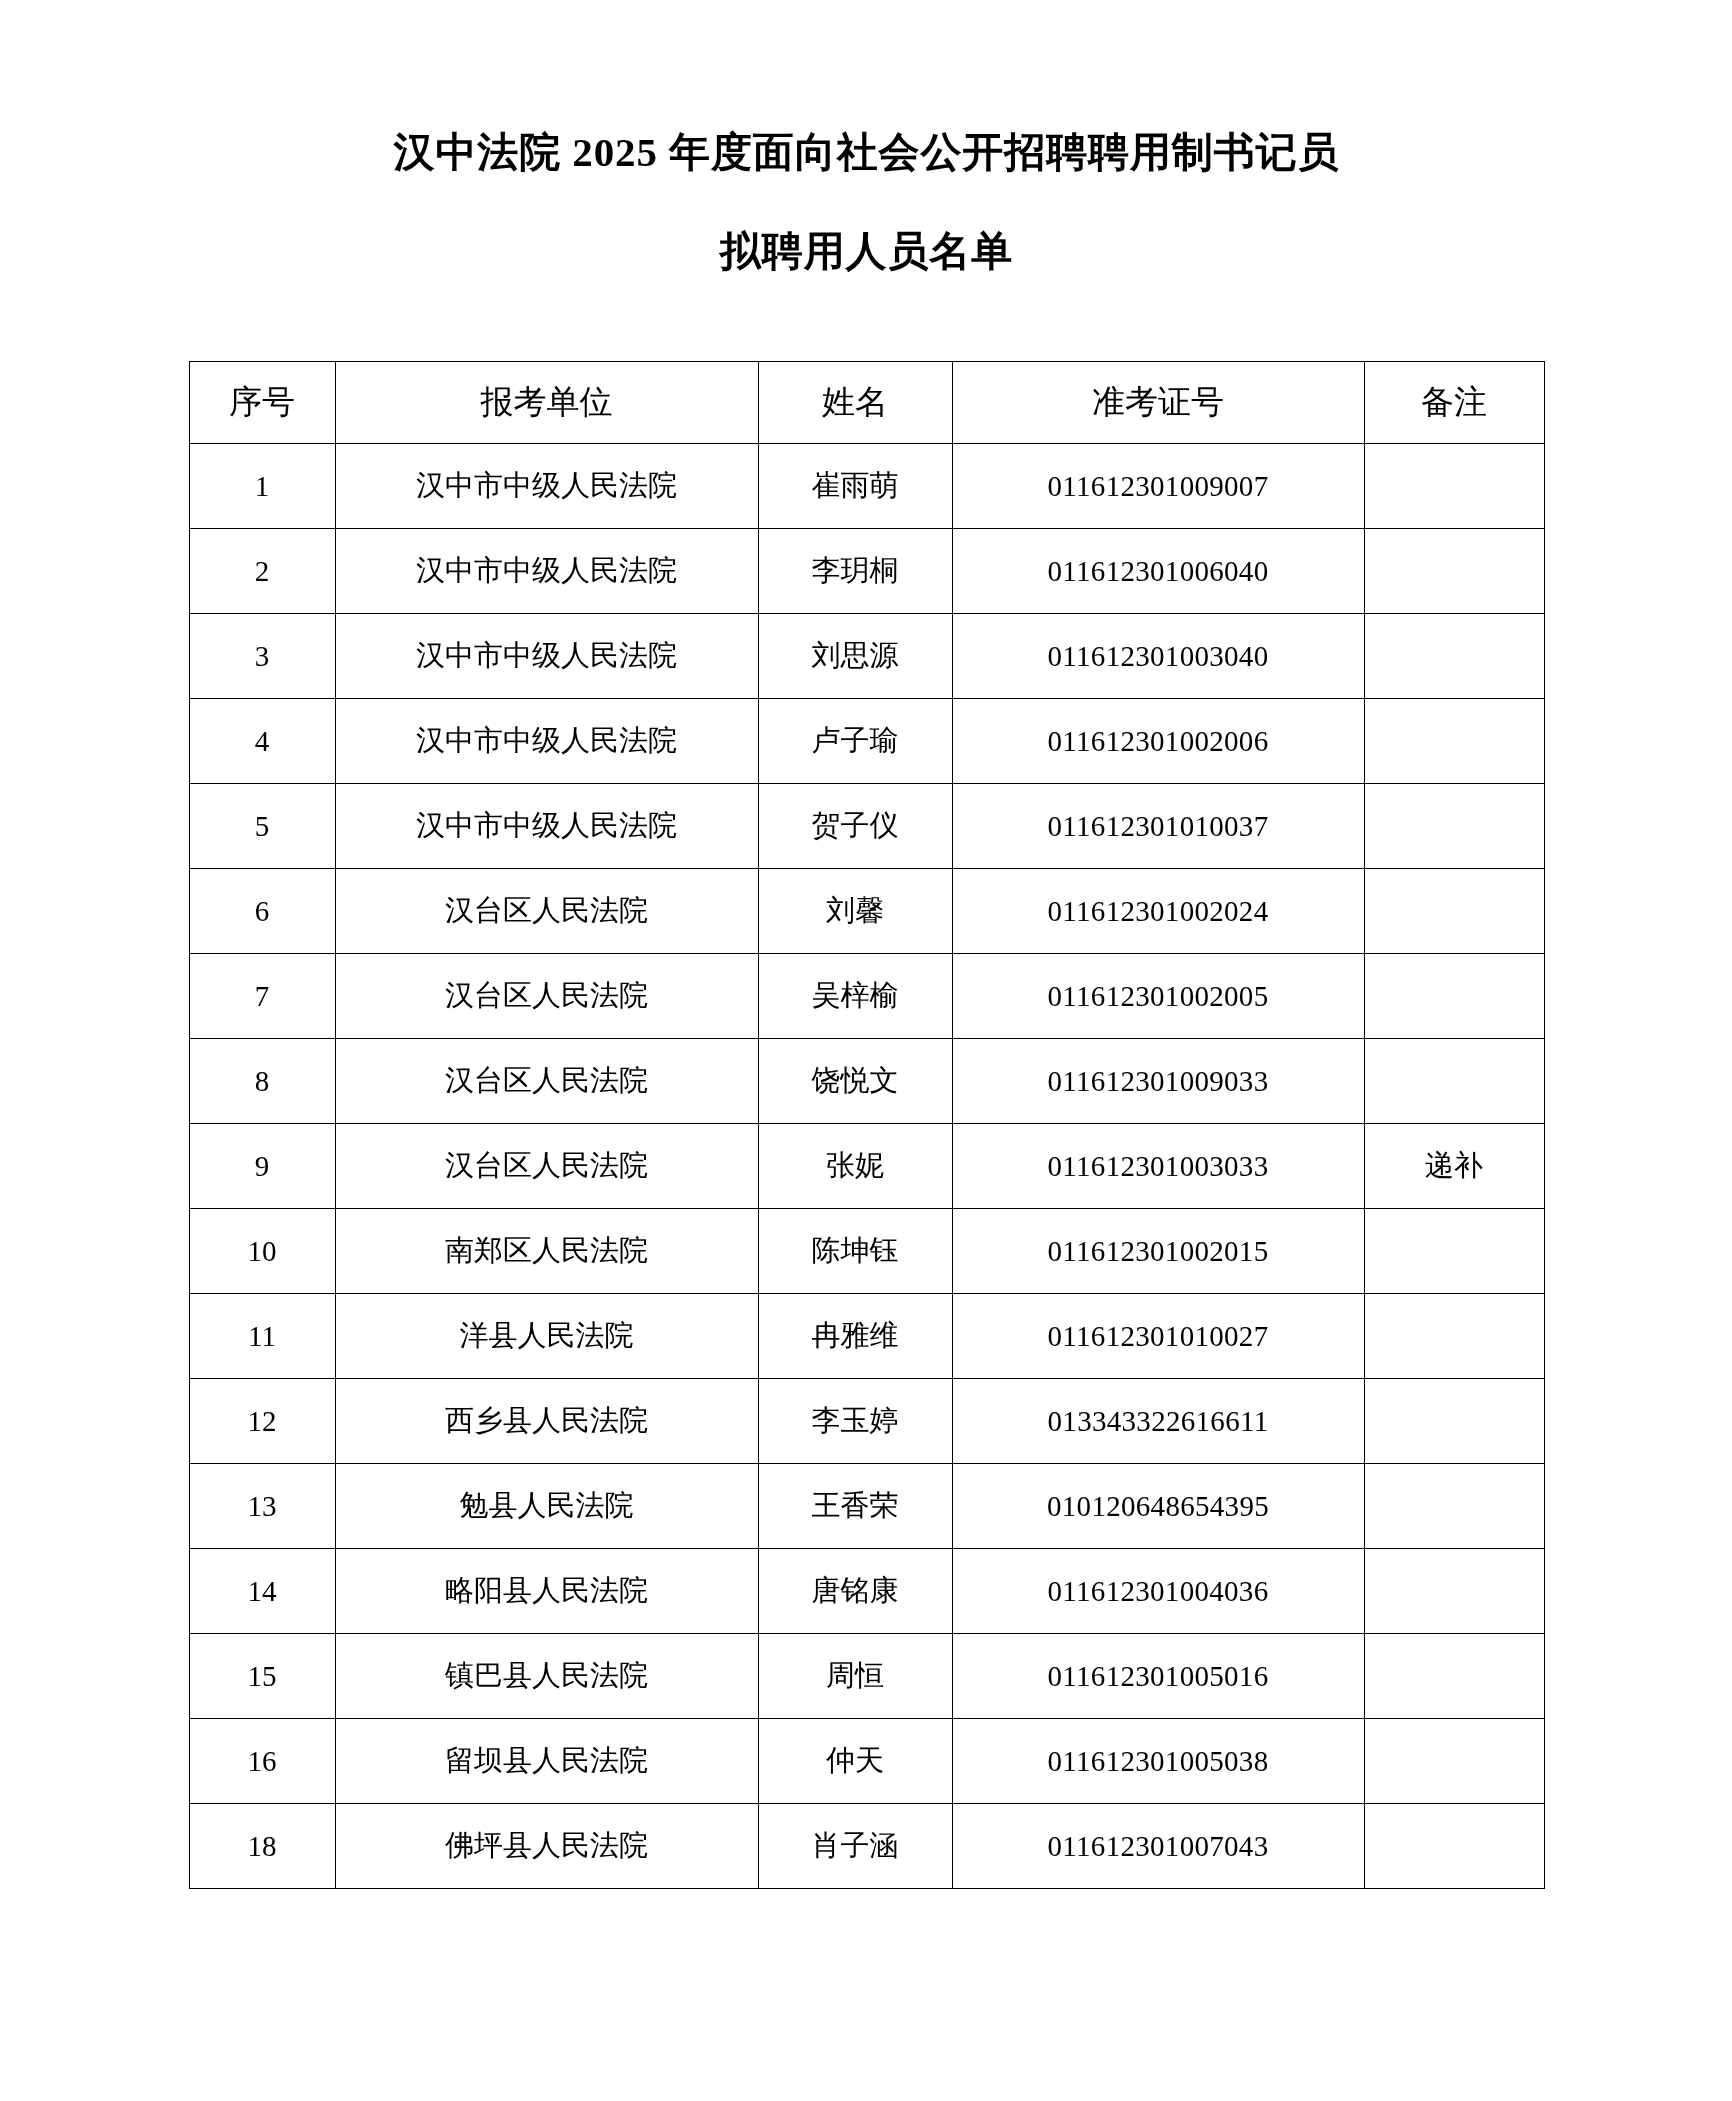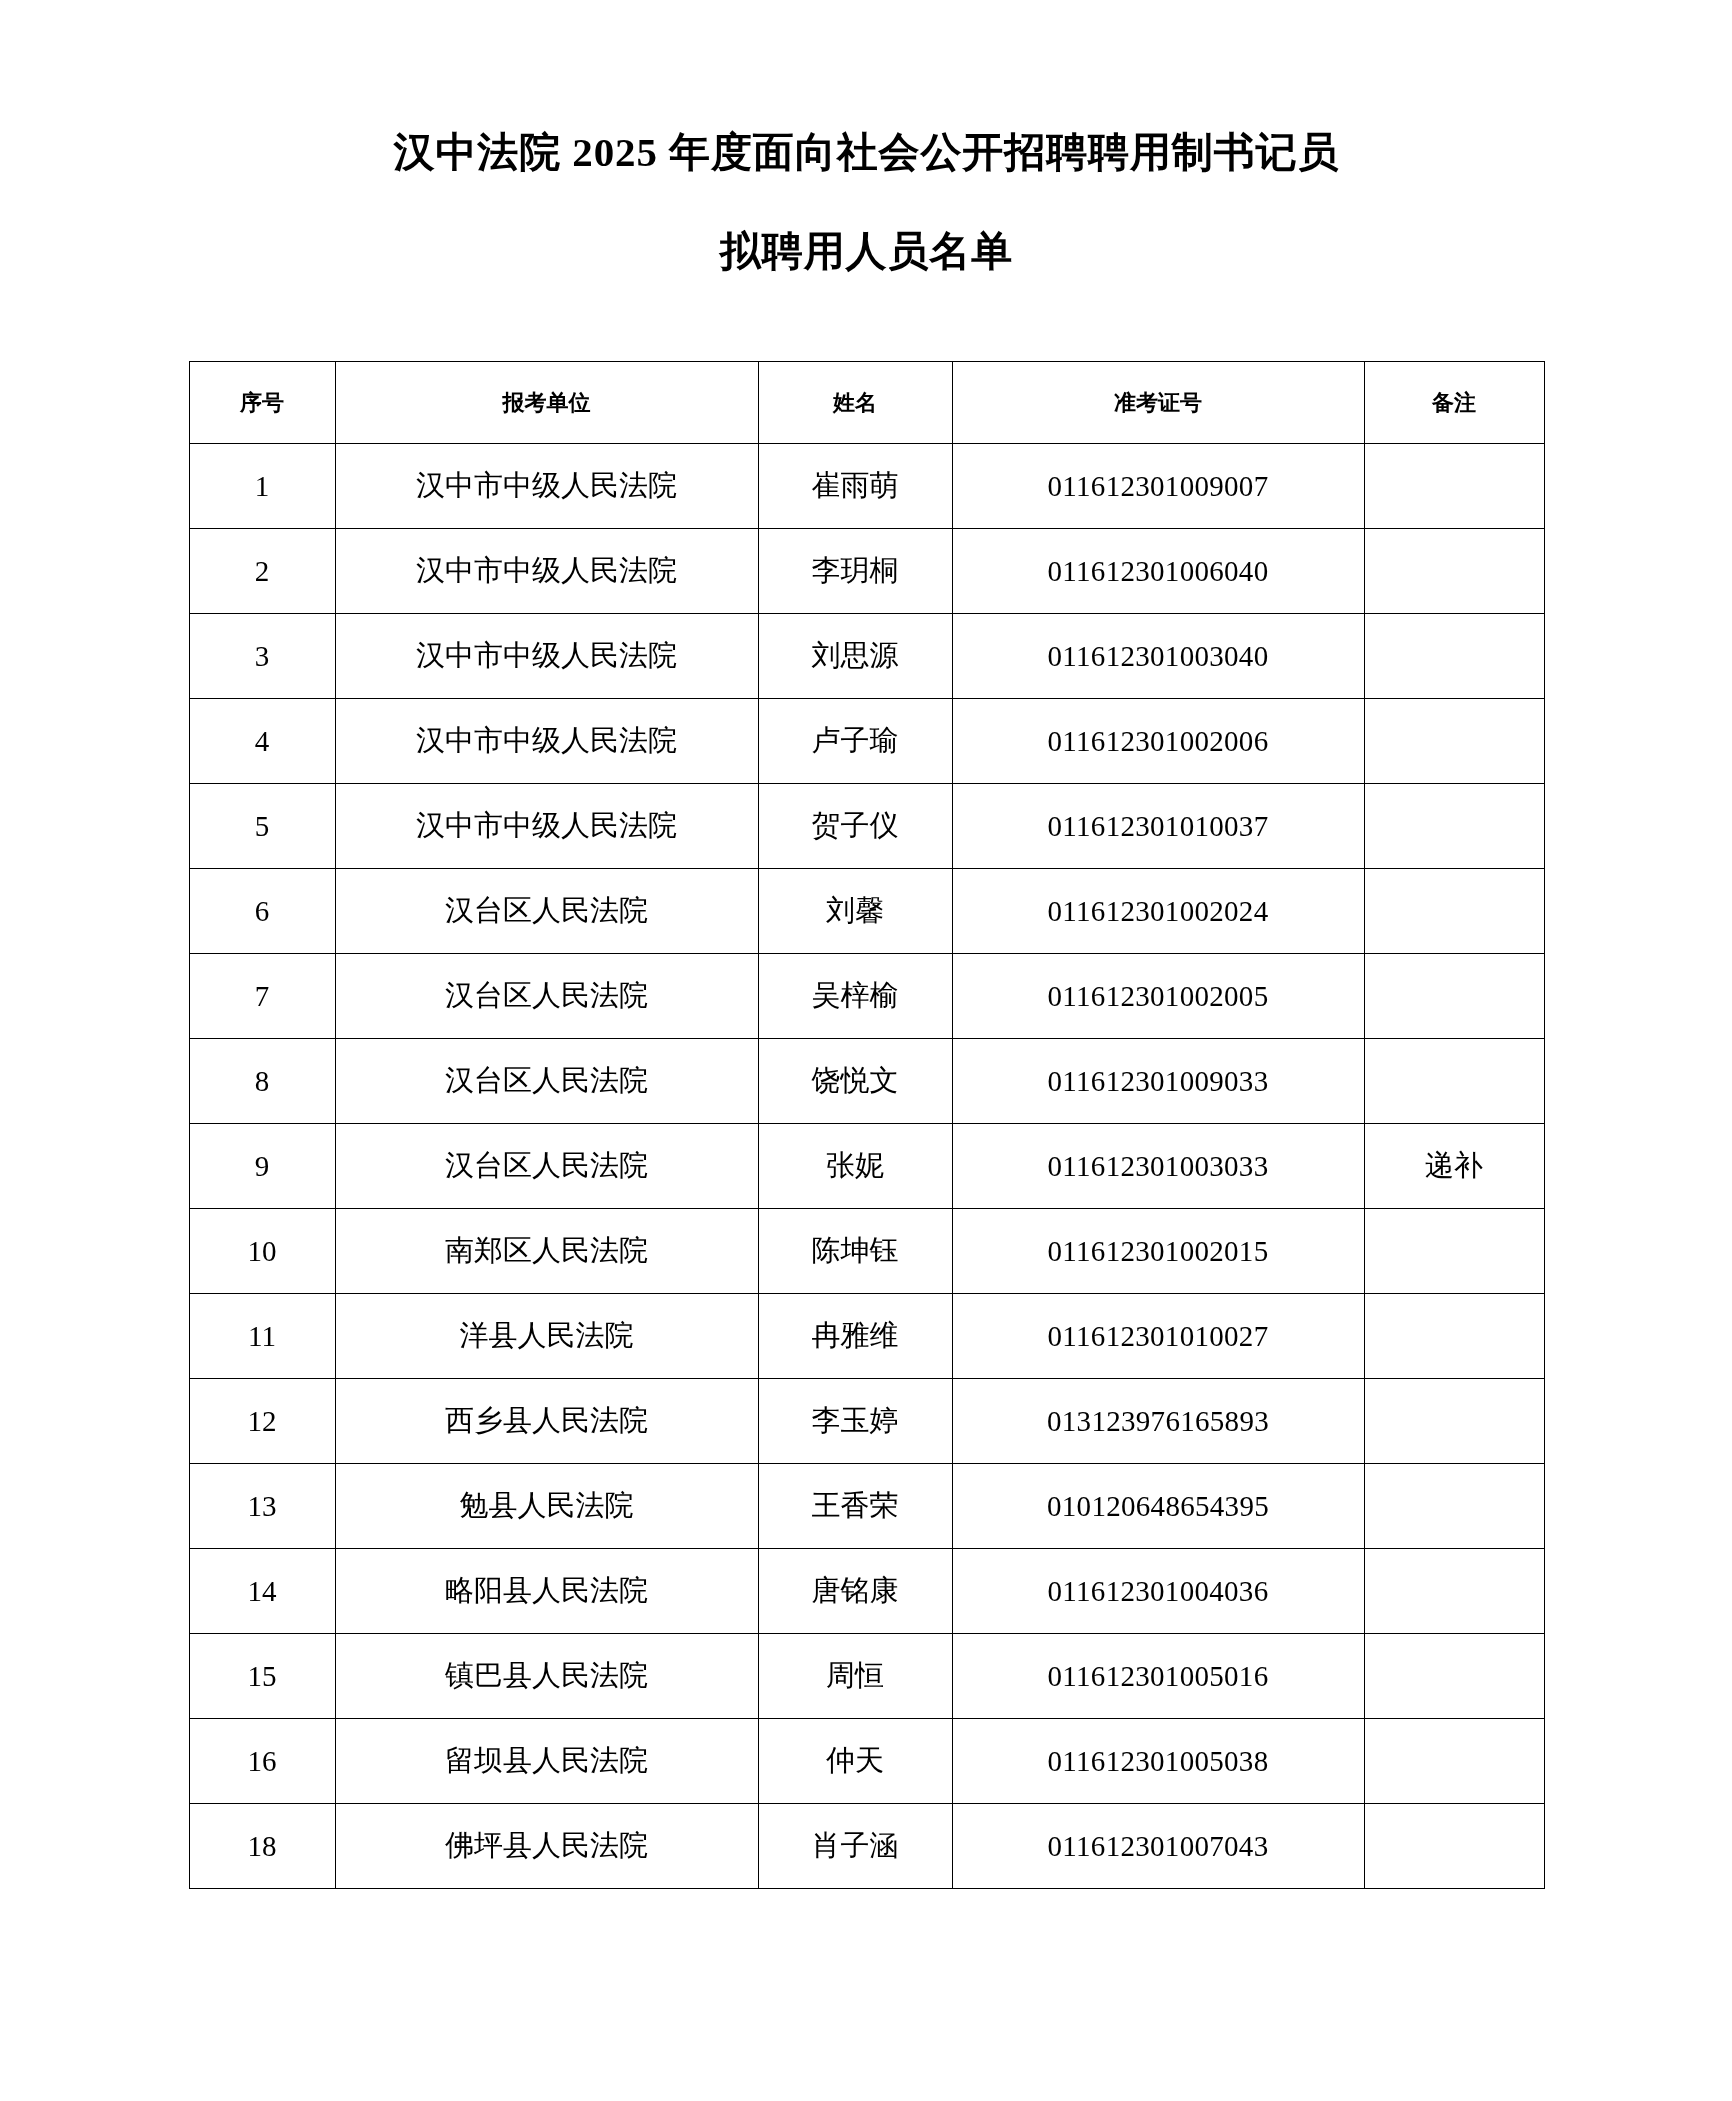--- a/index.html
+++ b/index.html
@@ -47,22 +47,22 @@
   }
   table.roster td, table.roster th {
     border: 1.7px solid #000000;
     text-align: center;
     vertical-align: middle;
     padding: 0;
     font-weight: normal;
   }
   table.roster thead th {
     height: 81px;
-    font-size: 22px;
-    font-weight: bold;
+    font-size: 33px;
+    font-weight: normal;
   }
   table.roster tbody td {
     height: 84px;
     font-size: 29px;
   }
   .col-no      { width: 145px; }
   .col-unit    { width: 422px; }
   .col-name    { width: 193px; }
   .col-id      { width: 411px; margin-left: 15px; }
   .col-remark  { width: 179px; margin-left: 24px; }
@@ -169,21 +169,21 @@
           <td class="cell-no">11</td>
           <td class="cell-unit">洋县人民法院</td>
           <td class="cell-name">冉雅维</td>
           <td class="cell-id">011612301010027</td>
           <td class="cell-remark"></td>
         </tr>
         <tr>
           <td class="cell-no">12</td>
           <td class="cell-unit">西乡县人民法院</td>
           <td class="cell-name">李玉婷</td>
-          <td class="cell-id">013123976165893</td>
+          <td class="cell-id">013343322616611</td>
           <td class="cell-remark"></td>
         </tr>
         <tr>
           <td class="cell-no">13</td>
           <td class="cell-unit">勉县人民法院</td>
           <td class="cell-name">王香荣</td>
           <td class="cell-id">010120648654395</td>
           <td class="cell-remark"></td>
         </tr>
         <tr>

